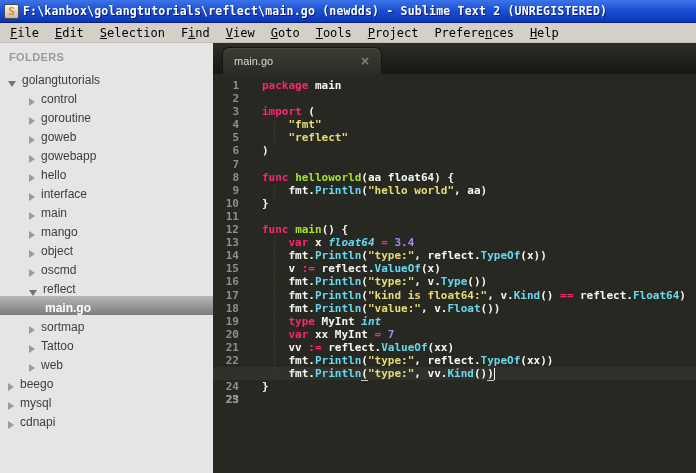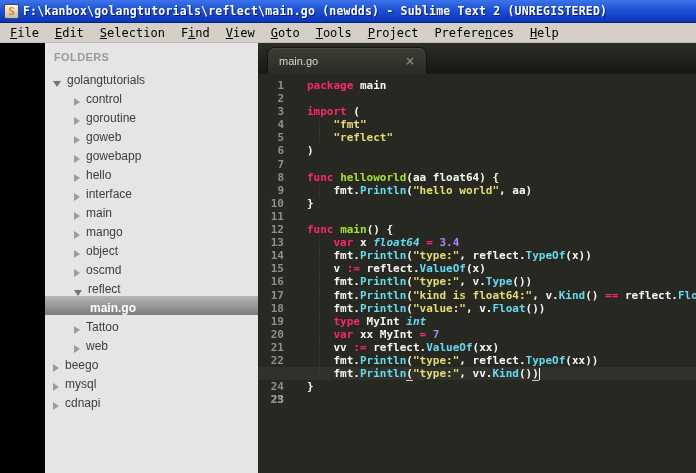--- a/index.html
+++ b/index.html
@@ -18,21 +18,21 @@
                 white-space:nowrap; text-shadow:1px 1px 0 rgba(0,0,30,.55); letter-spacing:.2px; }
 
   
   .menubar { height:20px; flex:none; background:#d4d0c8; display:flex; align-items:center;
              padding-left:2px; border-bottom:1px solid #c0bdb5; }
   .menu-item { font:12px "DejaVu Sans Mono", monospace; color:#000; padding:2px 8px;
                white-space:nowrap; cursor:default; }
   .menu-item u { text-decoration:underline; }
 
   
-  .main { flex:1; display:flex; min-height:0;padding-left:45px; }
+  .main { flex:1; display:flex; min-height:0; }
 
   
   .sidebar { width:213px; flex:none; background:#e5e5e5; overflow:hidden; }
   .sidebar-header { color:#9a9a9a; font:bold 11px "Liberation Sans", sans-serif;
                     letter-spacing:.4px; padding:8px 0 5px 9px; }
   .tree-row { height:19px; display:flex; align-items:flex-end; color:#3d3d3d;
               font:12px "Liberation Sans", sans-serif; white-space:nowrap; cursor:default; }
   .tree-row.sel { background:linear-gradient(#b6b6b6, #7c7c7c); color:#fff; font-weight:bold; }
   .tri { width:0; height:0; flex:none; margin-right:6px; }
   .tri.collapsed { border-top:4px solid transparent; border-bottom:4px solid transparent;
@@ -144,20 +144,24 @@
           <div class="tree-row d1">
             <span class="tri collapsed"></span>
             <span>oscmd</span>
           </div>
           <div class="tree-row d1">
             <span class="tri expanded"></span>
             <span>reflect</span>
           </div>
           <div class="tree-row d2 sel">
             <span>main.go</span>
+          </div>
+          <div class="tree-row d1">
+            <span class="tri collapsed"></span>
+            <span>sortmap</span>
           </div>
           <div class="tree-row d1">
             <span class="tri collapsed"></span>
             <span>Tattoo</span>
           </div>
           <div class="tree-row d1">
             <span class="tri collapsed"></span>
             <span>web</span>
           </div>
           <div class="tree-row d0">

